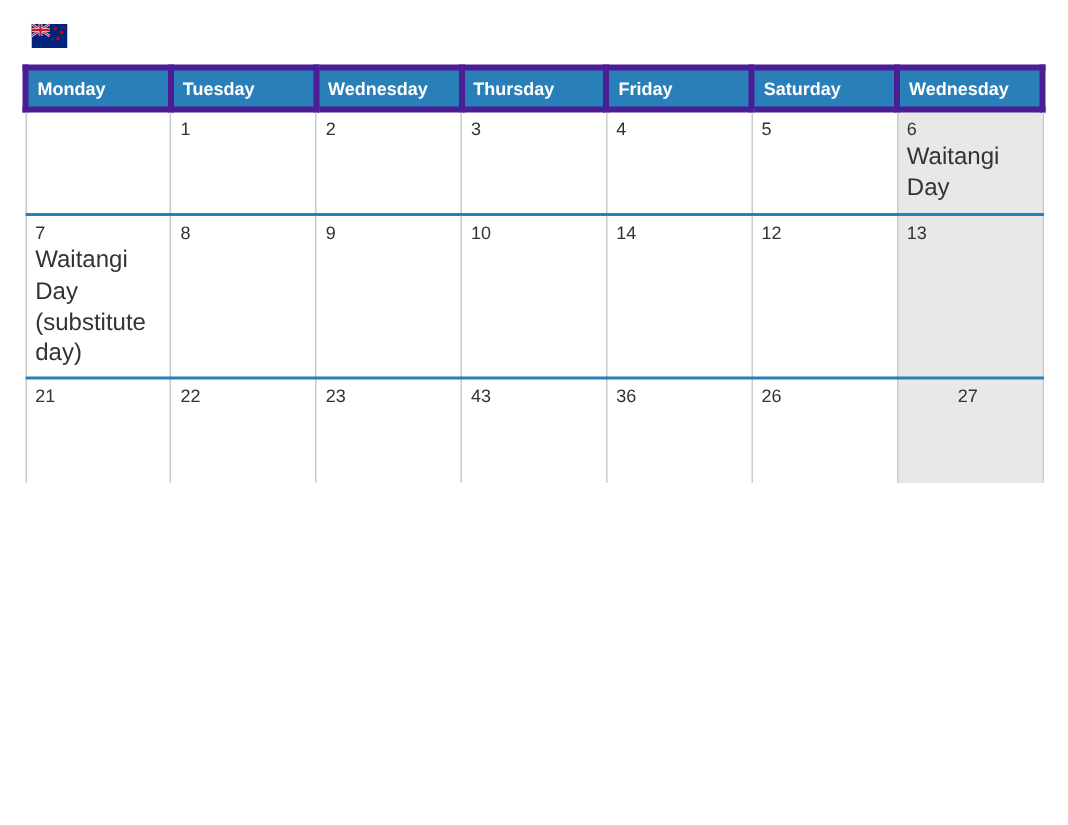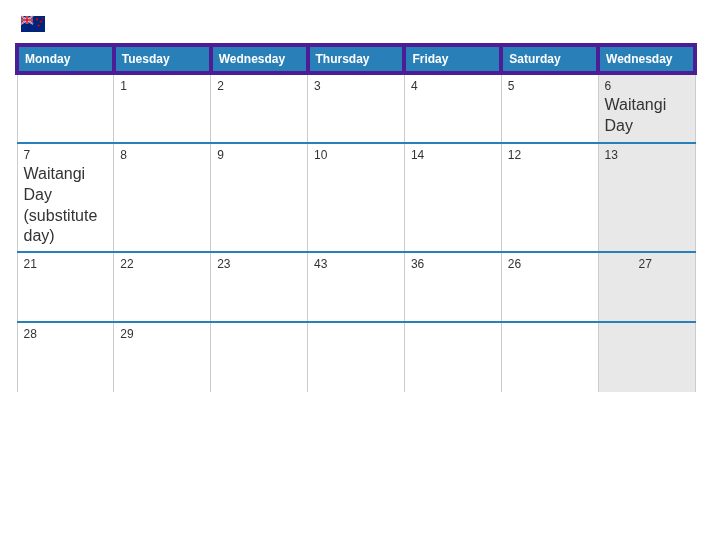--- a/index.html
+++ b/index.html
@@ -206,28 +206,15 @@
           <td>
             <span class="day-number">36</span>
           </td>
           <td>
             <span class="day-number">26</span>
           </td>
           <td style="background: rgb(232, 232, 232); padding-left: 40px;">
             <span class="day-number">27</span>
           </td>
         </tr>
-        <tr class="last-row">
-          <td>
-            <span class="day-number">28</span>
-          </td>
-          <td>
-            <span class="day-number">29</span>
-          </td>
-          <td></td>
-          <td></td>
-          <td></td>
-          <td></td>
-          <td style="background: rgb(232, 232, 232);"></td>
-        </tr>
       </tbody>
   </table>
 </div>
 
 </body></html>

